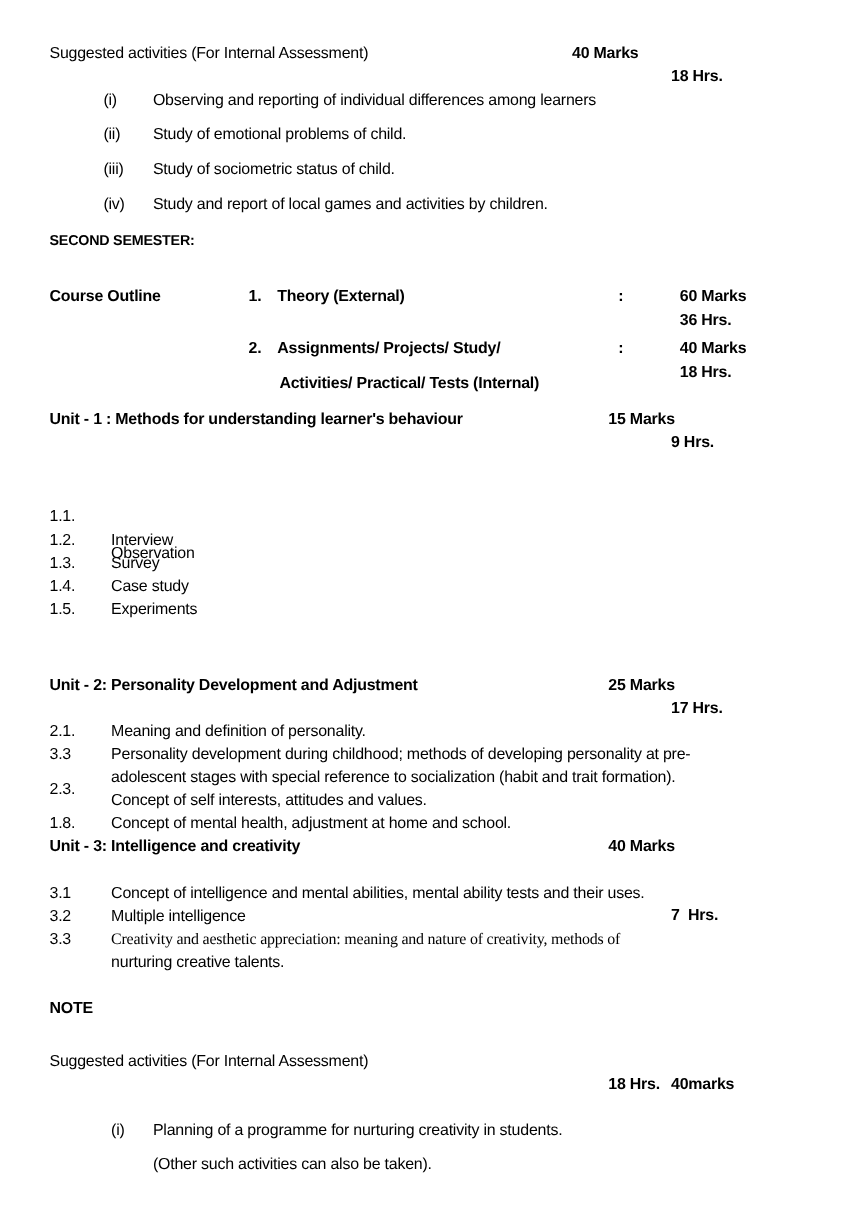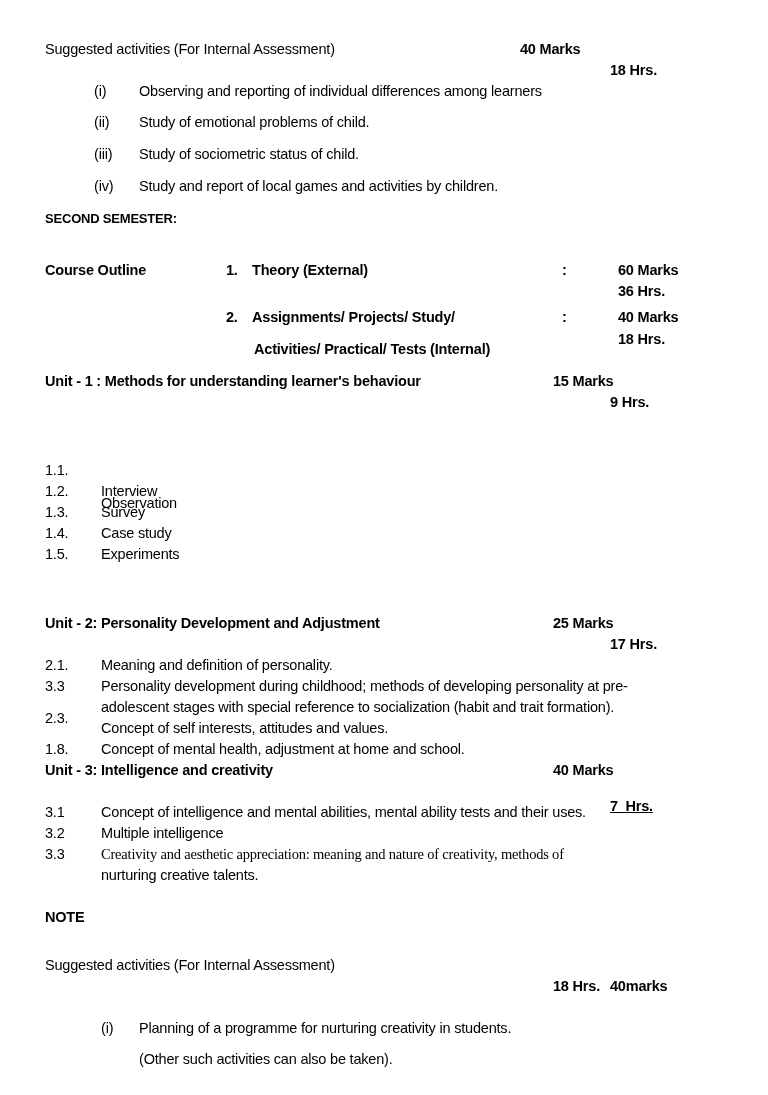--- a/index.html
+++ b/index.html
@@ -78,21 +78,21 @@
   <div class="t" style="left:101px;top:698px;">adolescent stages with special reference to socialization (habit and trait formation).</div>
   <div class="t" style="left:45px;top:709px;">2.3.</div>
   <div class="t" style="left:101px;top:719px;">Concept of self interests, attitudes and values.</div>
   <div class="t" style="left:45px;top:740px;">1.8.</div>
   <div class="t" style="left:101px;top:740px;">Concept of mental health, adjustment at home and school.</div>
 </div>
 
 <div>
   <div class="t b" style="left:45px;top:761px;">Unit - 3: Intelligence and creativity</div>
   <div class="t b" style="left:553px;top:761px;">40 Marks</div>
-  <div class="t b" style="left:610px;top:797px;white-space:pre;text-decoration:underline;">7  Hrs.</div>
+  <div class="t b" style="left:610px;top:823px;white-space:pre;">7  Hrs.</div>
 
   <div class="t" style="left:45px;top:803px;">3.1</div>
   <div class="t" style="left:101px;top:803px;">Concept of intelligence and mental abilities, mental ability tests and their uses.</div>
   <div class="t" style="left:45px;top:824px;">3.2</div>
   <div class="t" style="left:101px;top:824px;">Multiple intelligence</div>
   <div class="t" style="left:45px;top:845px;">3.3</div>
   <div class="t" style="left:101px;top:845px;font-family:Liberation Serif, serif;">Creativity and aesthetic appreciation: meaning and nature of creativity, methods of</div>
   <div class="t" style="left:101px;top:866px;">nurturing creative talents.</div>
 </div>
 

